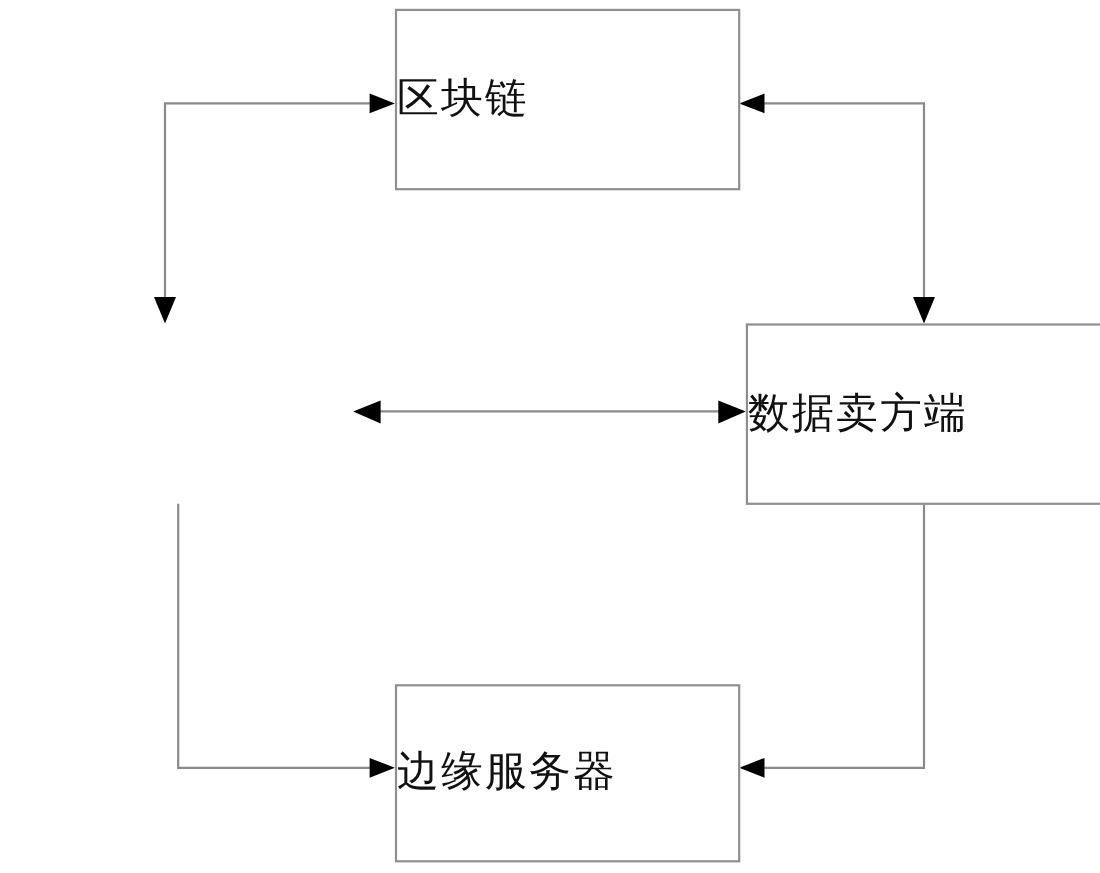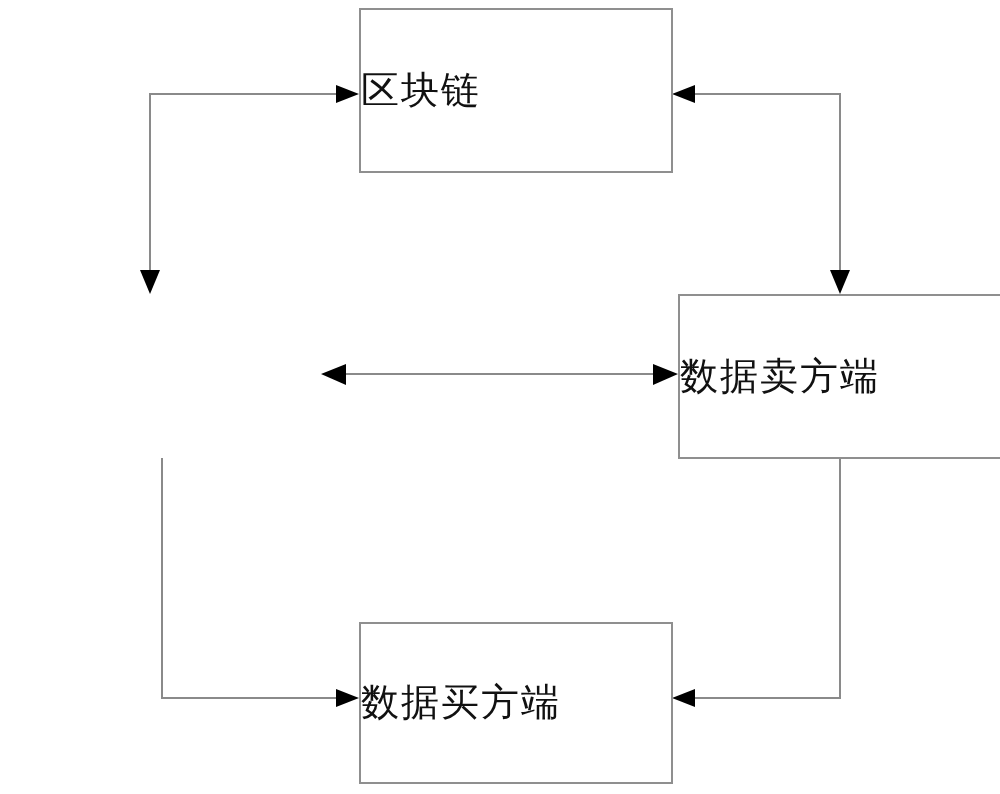--- a/index.html
+++ b/index.html
@@ -112,16 +112,16 @@
   <div class="node-box" id="node-blockchain">
     <span class="node-label">区块链</span>
   </div>
 
 
   <div class="node-box" id="node-seller">
     <span class="node-label">数据卖方端</span>
   </div>
 
   <div class="node-box" id="node-edge-server">
-    <span class="node-label">数据买方端</span>
+    <span class="node-label">边缘服务器</span>
   </div>
 
 </div>
 
 </body></html>

